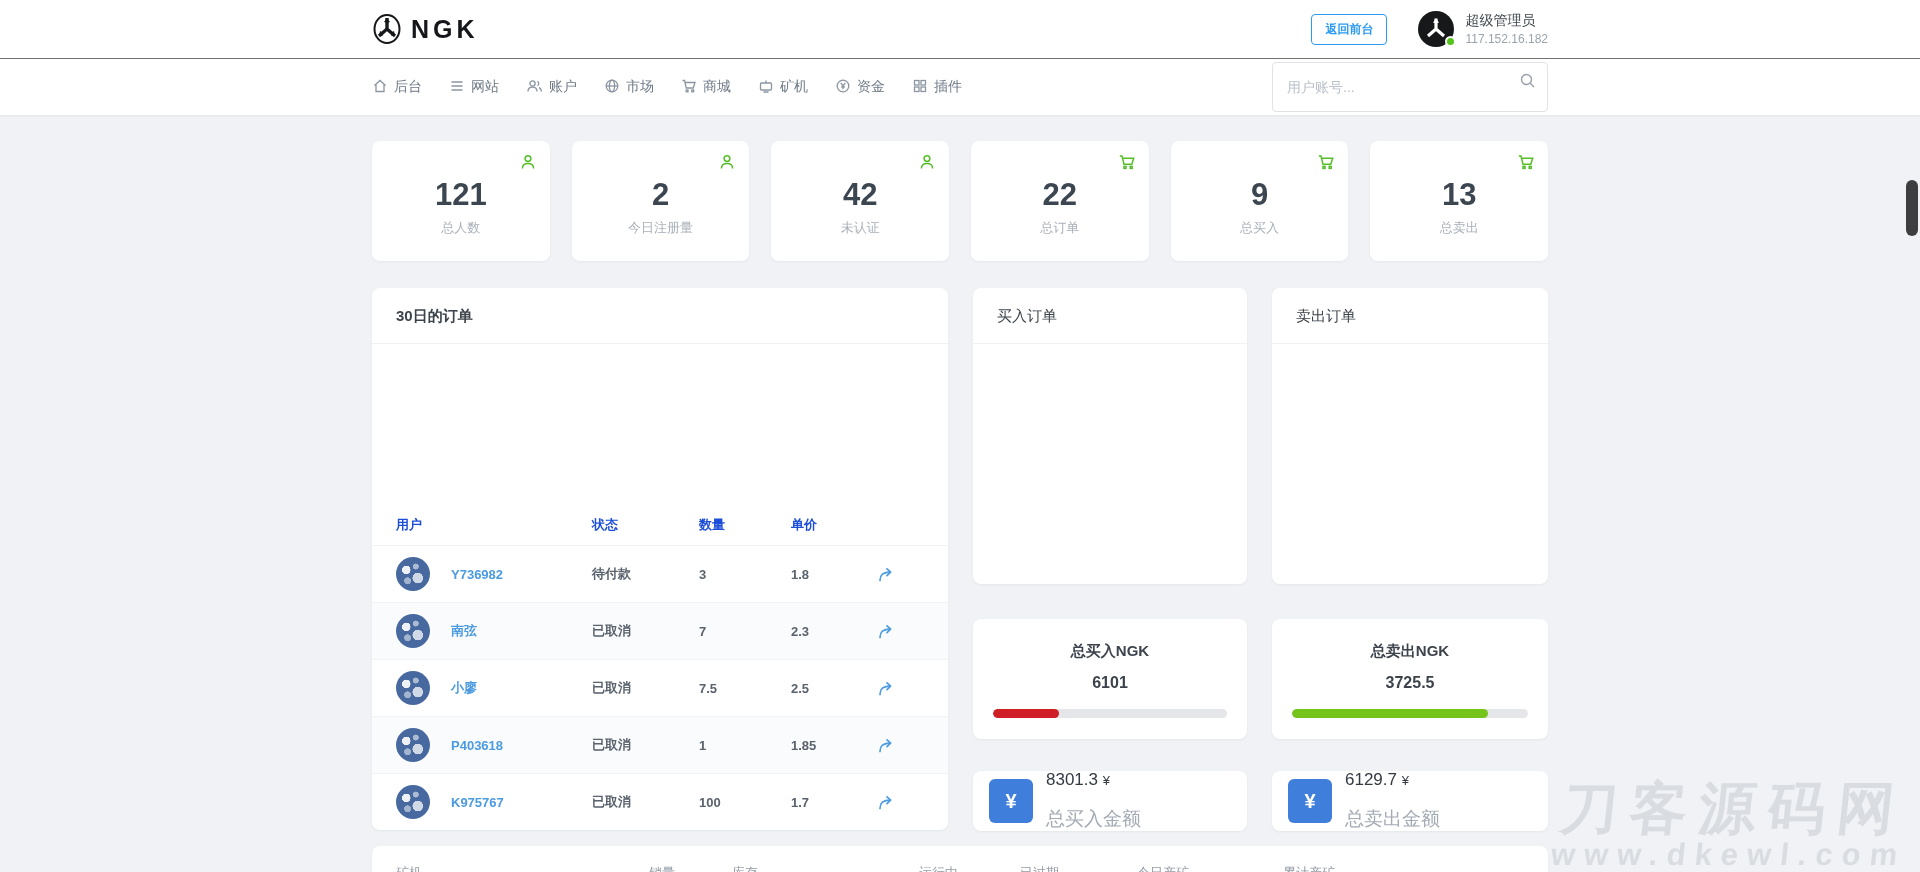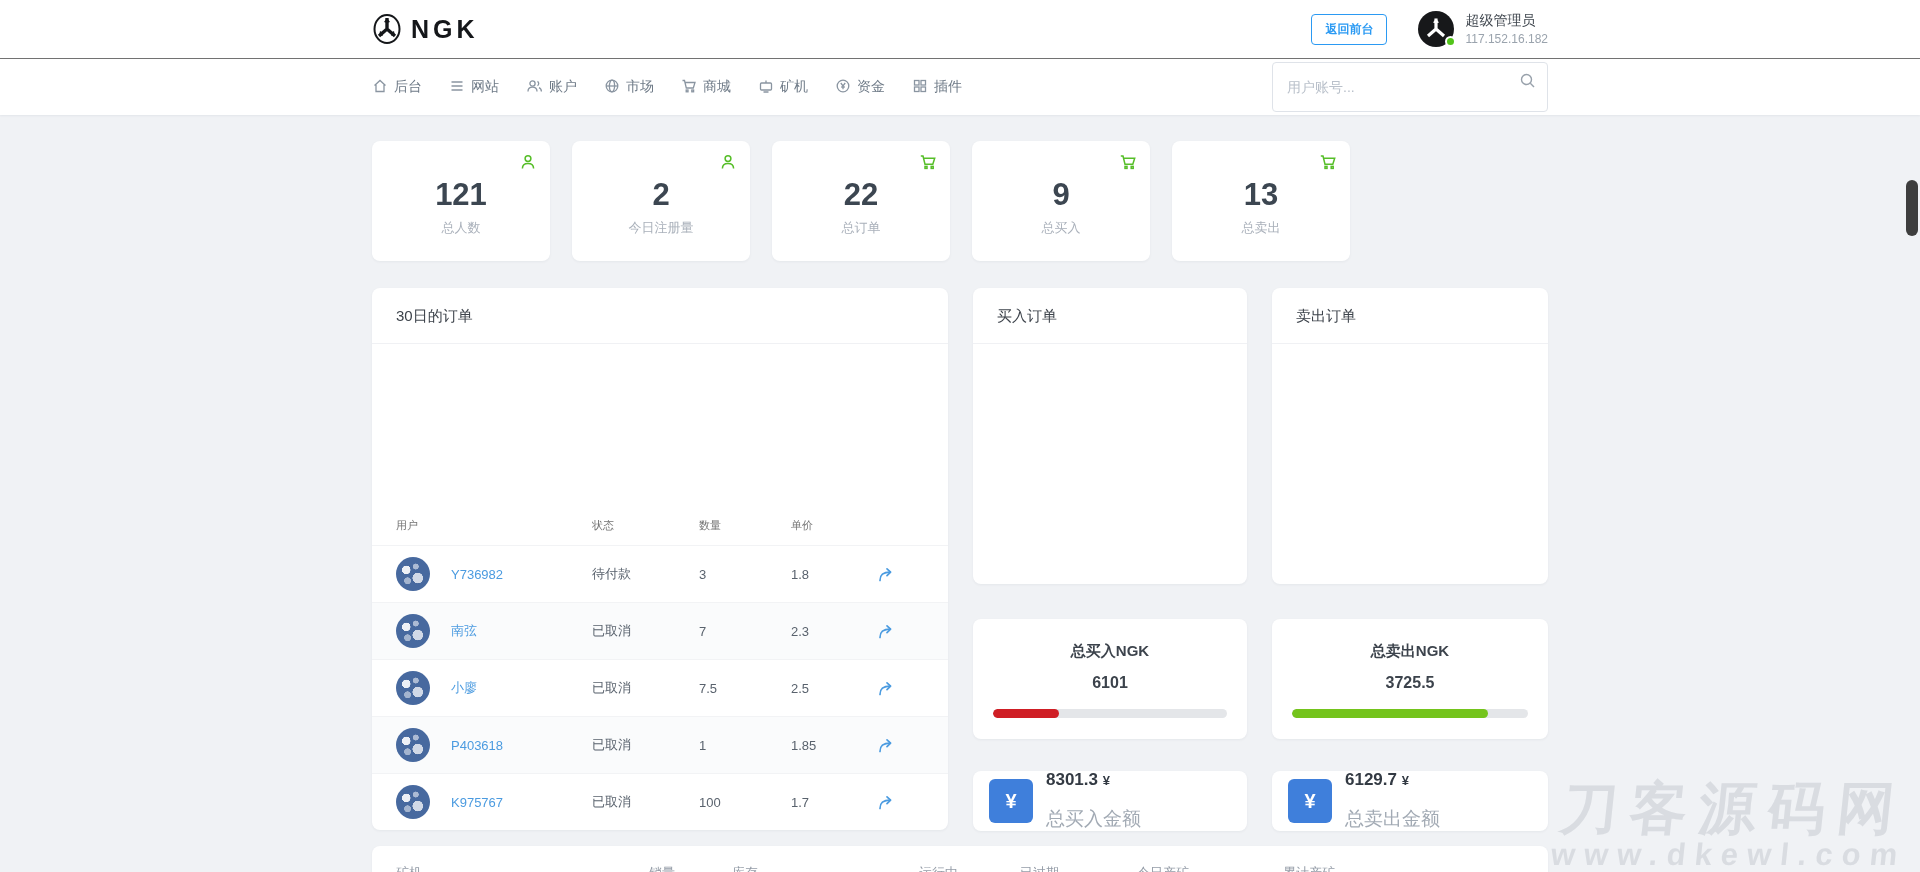--- a/index.html
+++ b/index.html
@@ -56,25 +56,25 @@
   .stat-card .s-icon { position:absolute; top:12px; right:13px; }
   .stat-value { font-size:31px; font-weight:bold; color:#3c4651; line-height:1.1; }
   .stat-label { font-size:13px; color:#a9b0ba; margin-top:7px; }
 
   
   .panels-row { display:flex; gap:25px; }
   .panel-title {
     height:56px; line-height:55px; padding:0 24px; font-size:15px; color:#3d434b;
     border-bottom:1px solid #f0f1f4;
   }
-  .orders-panel { width:576px; height:542px; }
+  .orders-panel { width:576px; height:542px;font-weight:bold; }
   .chart-area { height:161px; }
 
   .tgrid { display:grid; grid-template-columns:196px 107px 92px 86px 1fr; align-items:center; }
-  .thead { height:40px; padding:0 24px; font-size:11px; color:#737373; }
+  .thead { height:40px; padding:0 24px; font-size:13px; color:#1d4ed8; }
   .tbody > div.trow {
     height:57px; padding:0 24px; border-top:1px solid #f2f3f5; font-size:13px; color:#59626d;
   }
   .tbody > div.trow:nth-of-type(even) { background:#fafbfc; }
   .ucell { display:flex; align-items:center; gap:21px; }
   .avatar {
     width:34px; height:34px; border-radius:50%; flex:none;
     background:
       radial-gradient(circle at 30% 38%, rgba(255,255,255,.9) 0 13%, transparent 14%),
       radial-gradient(circle at 64% 62%, rgba(255,255,255,.75) 0 17%, transparent 18%),
@@ -94,21 +94,21 @@
   .ngk-title { font-size:15px; font-weight:bold; color:#3c434c; }
   .ngk-value { font-size:16px; font-weight:bold; color:#3c434c; margin-top:13px; }
   .progress { margin:17px 20px 0 20px; height:9px; border-radius:5px; background:#e4e6e9; overflow:hidden; }
   .progress .fill { height:100%; border-radius:5px; }
 
   .amount-card { height:60px; margin-top:32px; display:flex; align-items:center; padding:0 16px; gap:13px; }
   .yuan-badge {
     width:44px; height:44px; border-radius:6px; background:#3f7fdb; color:#fff;
     display:flex; align-items:center; justify-content:center; font-size:20px; font-weight:bold;
   }
-  .amount-value { font-size:17px; font-weight:bold; color:#333a43; }
+  .amount-value { font-size:17px; font-weight:normal; color:#333a43; }
   .amount-value .cur { font-size:13px; }
   .amount-label { font-size:19px; color:#a2aab4; margin-top:16px;text-align:right; }
 
   
   .miners-panel { margin-top:15px; height:70px; }
   .miners-head {
     display:grid; grid-template-columns:253px 83px 187px 101px 117px 146px 1fr;
     padding:18px 24px 0 24px; font-size:13px; color:#949ca7;
   }
 
@@ -248,20 +248,28 @@
       <div class="card stat-card">
         <svg class="s-icon" width="18" height="18" viewBox="0 0 18 18" fill="none" stroke="#56be28" stroke-width="1.5">
           <circle cx="9" cy="5.6" r="2.9"></circle>
             <path d="M3.4 15.5 c0-3.2 2.4-5 5.6-5 s5.6 1.8 5.6 5"></path>
         </svg>
         <div class="stat-value">2</div>
         <div class="stat-label">今日注册量</div>
       </div>
       <div class="card stat-card">
         <svg class="s-icon" width="18" height="18" viewBox="0 0 18 18" fill="none" stroke="#56be28" stroke-width="1.5">
+          <circle cx="9" cy="5.6" r="2.9"></circle>
+            <path d="M3.4 15.5 c0-3.2 2.4-5 5.6-5 s5.6 1.8 5.6 5"></path>
+        </svg>
+        <div class="stat-value">42</div>
+        <div class="stat-label">未认证</div>
+      </div>
+      <div class="card stat-card">
+        <svg class="s-icon" width="18" height="18" viewBox="0 0 18 18" fill="none" stroke="#56be28" stroke-width="1.5">
           <path d="M1.8 3 h2.2 l2 8.3 h7.8 l1.9-6.1 h-10.6"></path>
             <rect x="6" y="13.4" width="2" height="2"></rect>
             <rect x="12.2" y="13.4" width="2" height="2"></rect>
         </svg>
         <div class="stat-value">22</div>
         <div class="stat-label">总订单</div>
       </div>
       <div class="card stat-card">
         <svg class="s-icon" width="18" height="18" viewBox="0 0 18 18" fill="none" stroke="#56be28" stroke-width="1.5">
           <path d="M1.8 3 h2.2 l2 8.3 h7.8 l1.9-6.1 h-10.6"></path>

